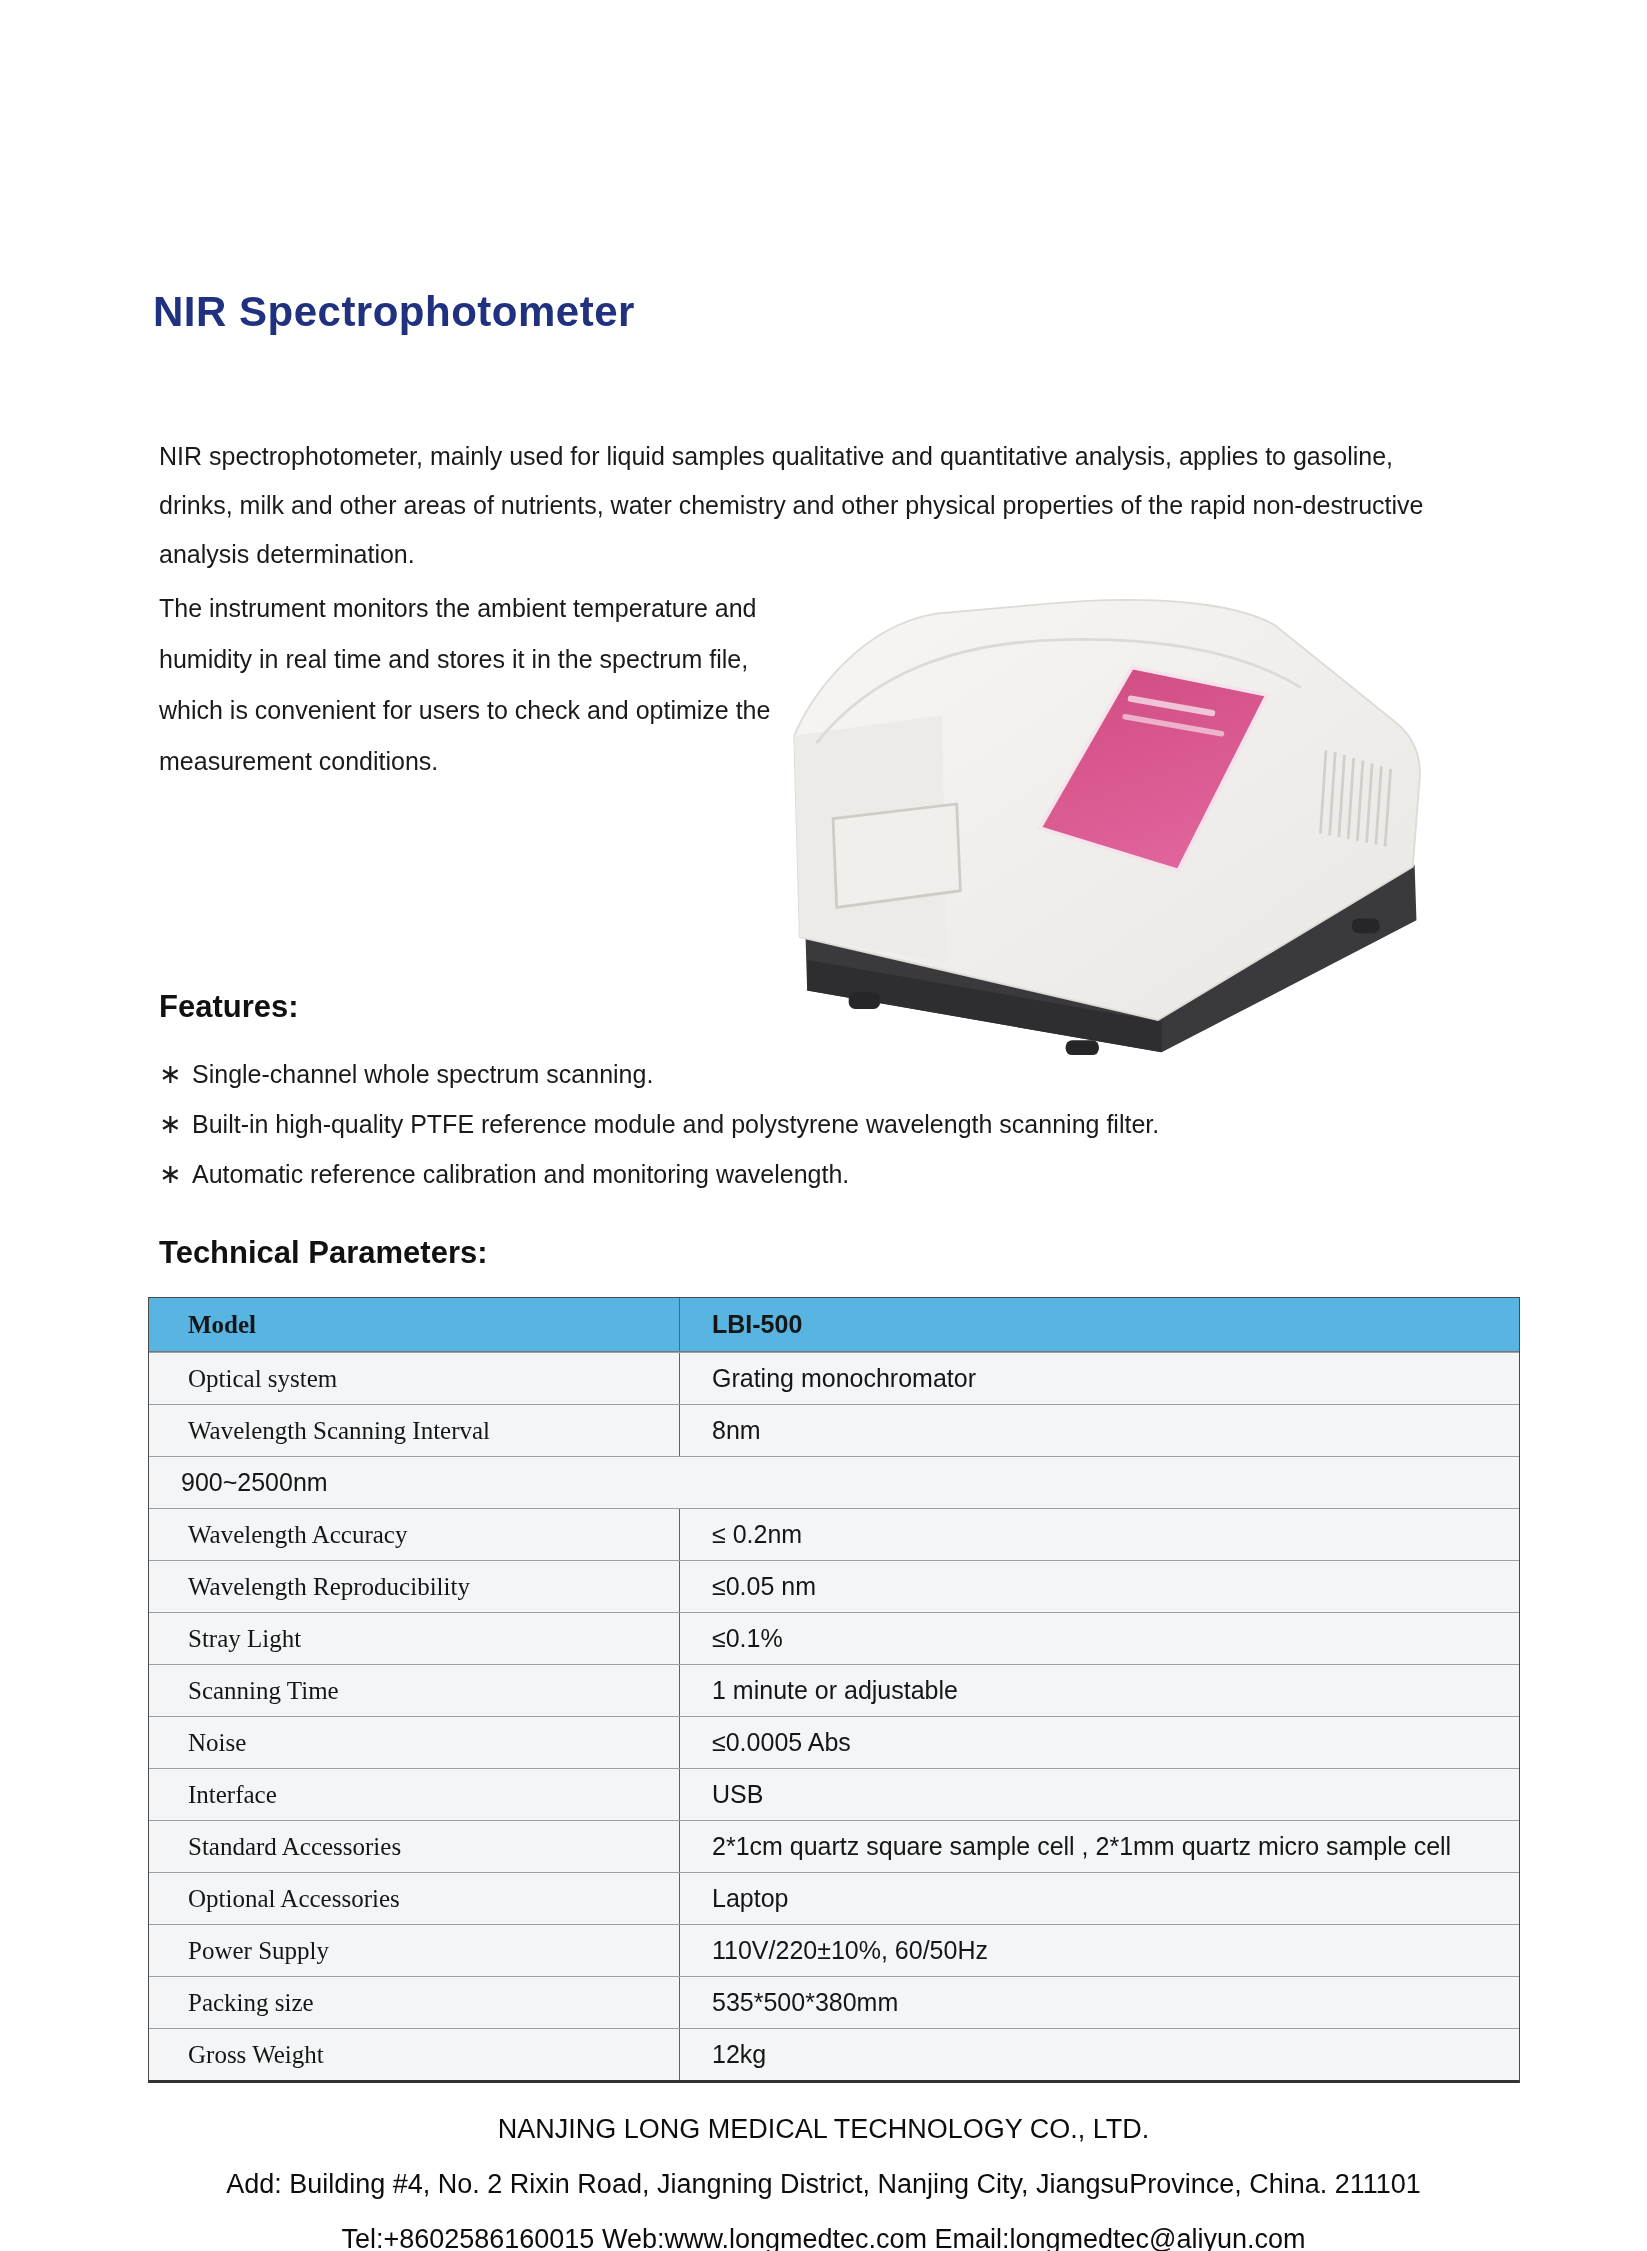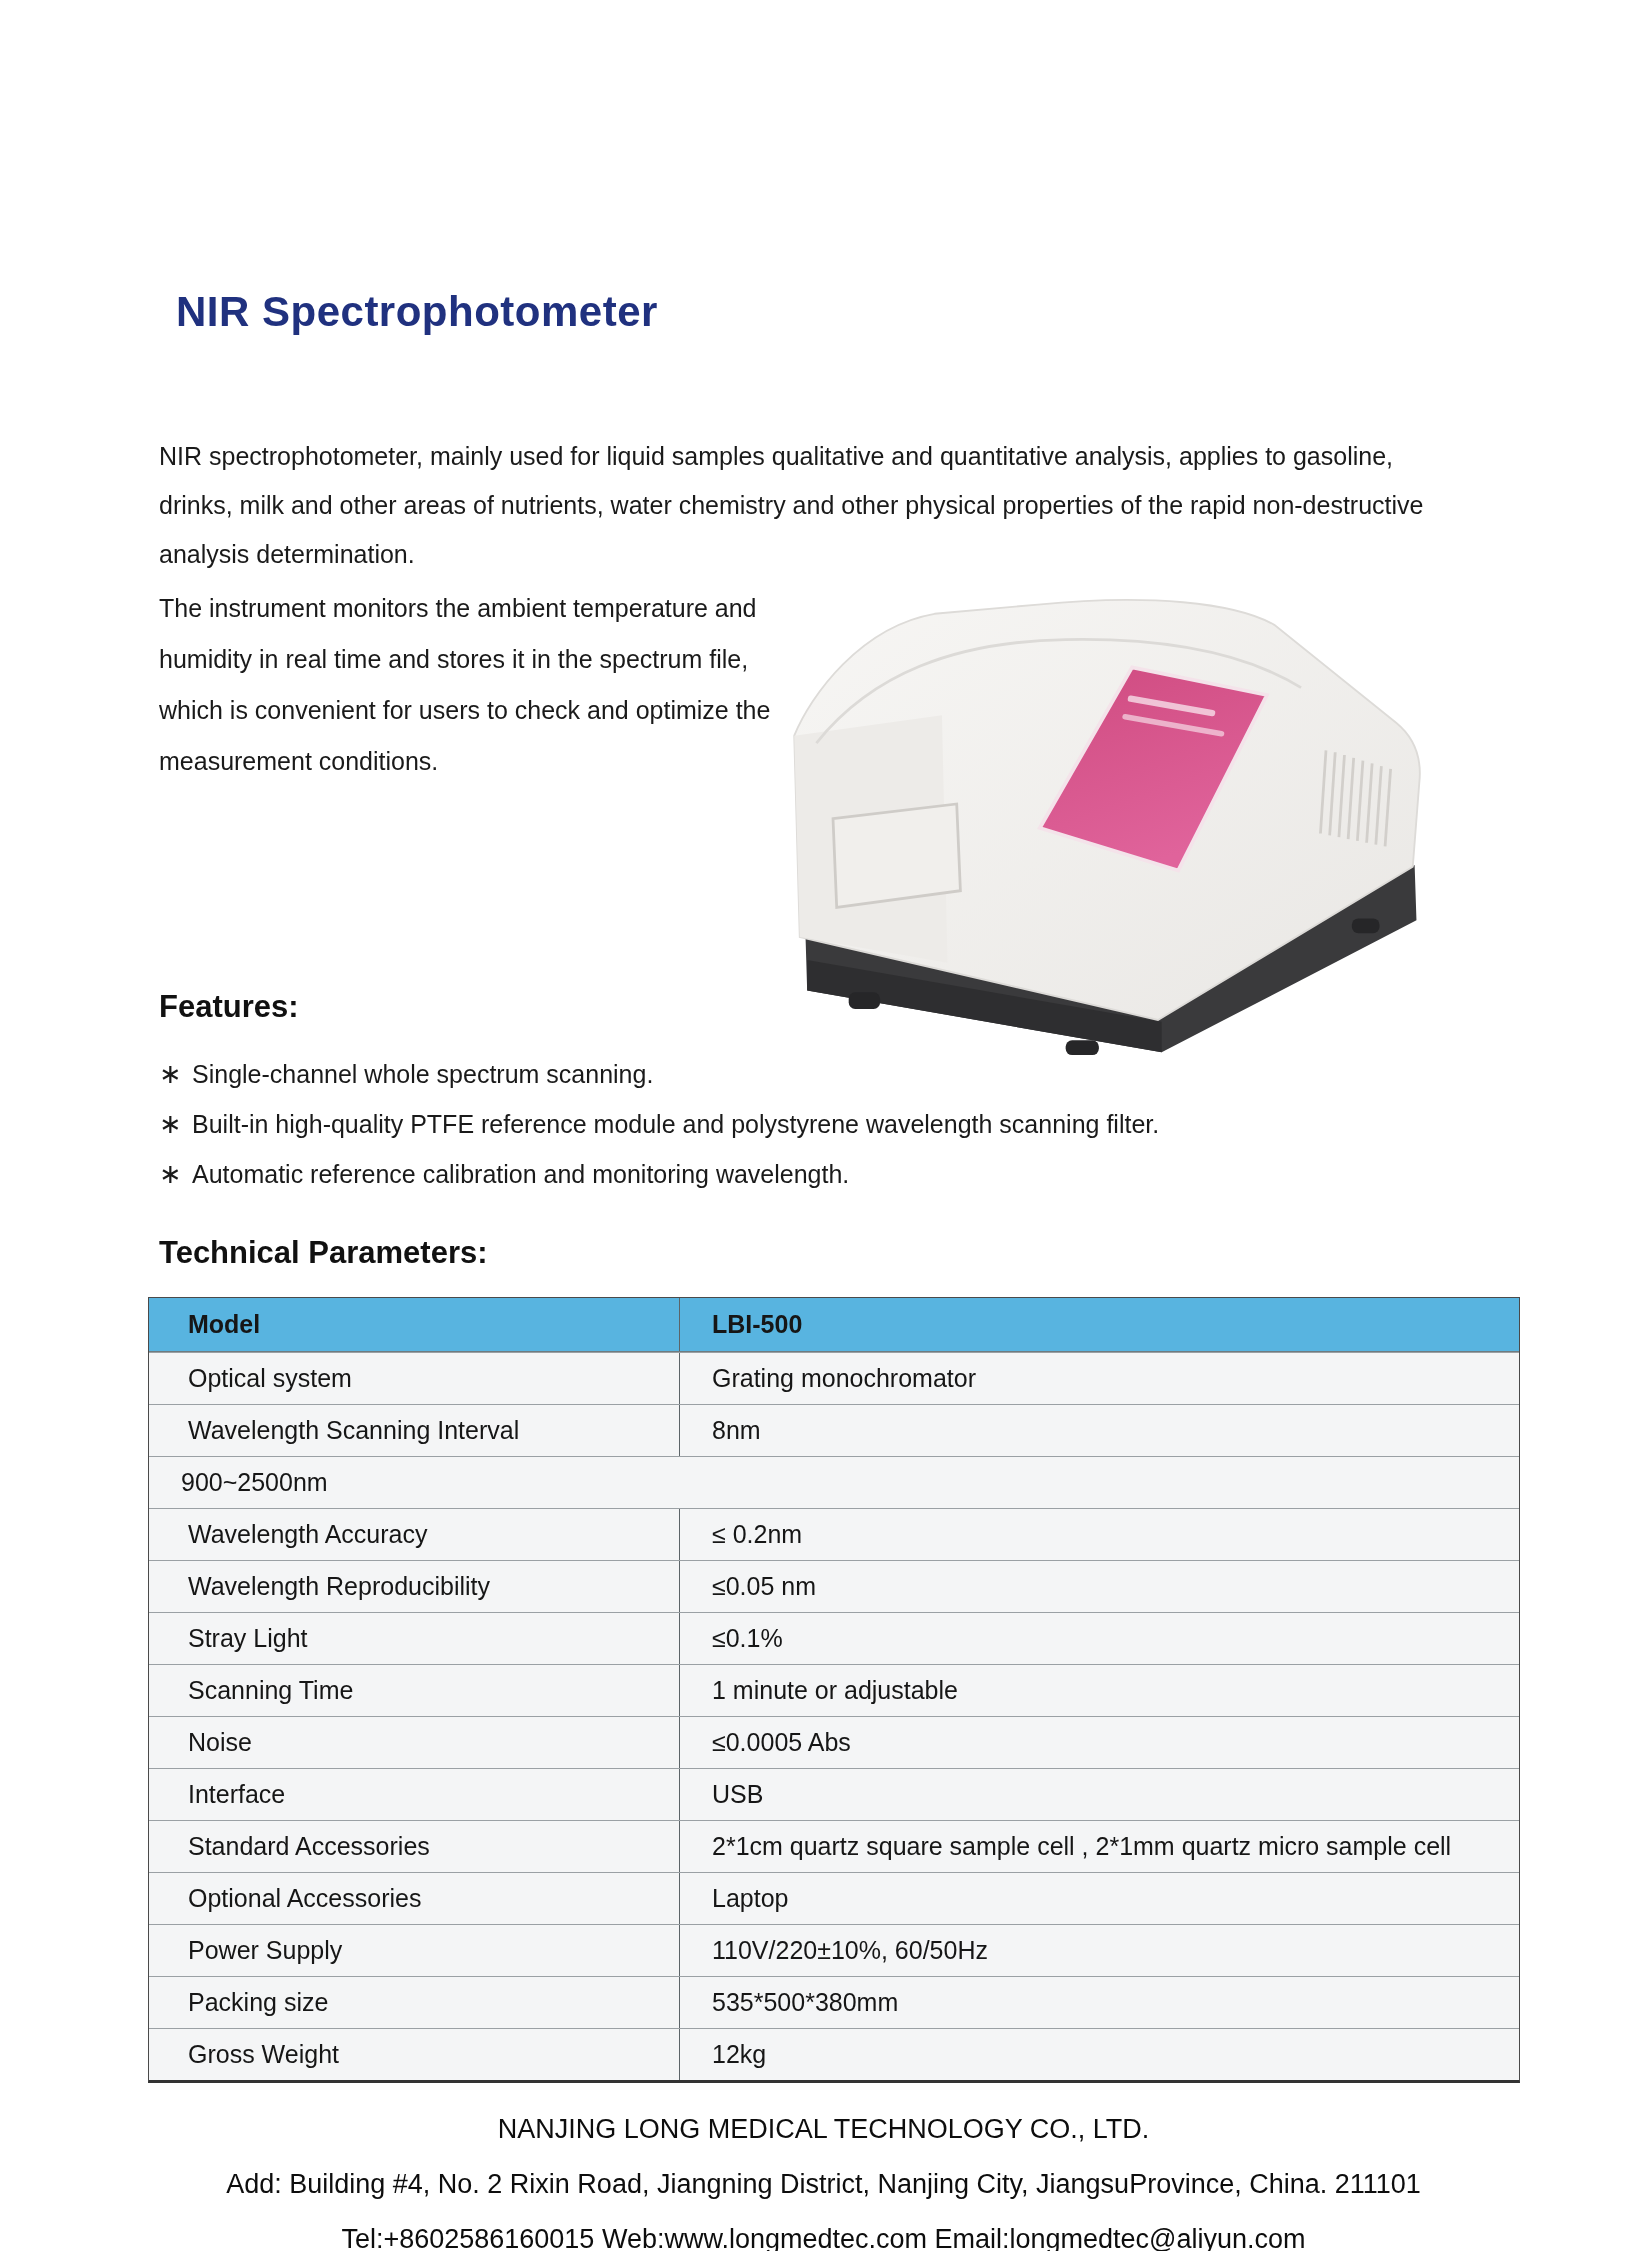--- a/index.html
+++ b/index.html
@@ -24,21 +24,21 @@
     color:var(--ink);
     margin:0 auto;
   }
   
   .logo{position:absolute;top:55px;left:1274px;width:295px;height:166px;}
   .logo-swoosh{position:absolute;top:9.2px;left:51px;width:189px;height:78px;}
   .logo-text{position:absolute;top:102px;left:4.6px;width:291px;font-size:43px;letter-spacing:0.5px;color:var(--logoBlue);white-space:nowrap;}
   .logo-text .bold{font-weight:bold;}
   
   .page-title{
-    position:absolute;left:176px;top:288px;
+    position:absolute;left:153px;top:288px;
     font-size:42px;font-weight:bold;color:var(--navy);letter-spacing:0.5px;
   }
   
   .para1{
     position:absolute;left:159px;top:432px;width:1292px;
     font-size:25px;line-height:49px;color:var(--ink);
   }
   .para2{
     position:absolute;left:159px;top:583px;width:628px;
     font-size:25px;line-height:51px;color:var(--ink);
@@ -60,21 +60,21 @@
   }
   .spec-table{
     position:absolute;left:148px;top:1297px;width:1372px;
     border:1.8px solid #4a4a4a;border-bottom:3.7px solid #333;
     background:var(--rowBg);
   }
   .trow{display:flex;height:52px;border-top:0.9px solid var(--borderGray);}
   .trow:first-child{border-top:none;}
   .thead{height:54px;background:var(--accent);border-bottom:1.8px solid #6f7b80;}
   .tcell{display:flex;align-items:center;font-size:25px;color:#161616;}
-  .tcell.label{width:531px;padding-left:39px;border-right:1.8px solid #5c6468;}
+  .tcell.label{width:531px;padding-left:39px;border-right:1.8px solid #5c6468;font-family:Liberation Serif, serif;}
   .tcell.value{flex:1;padding-left:32px;}
   .thead .tcell{font-weight:600;}
   
   .footer{
     position:absolute;left:0;top:2102px;width:1647px;
     text-align:center;font-size:27px;line-height:55px;color:#0d0d0d;
   }
 </style>
 </head>
 <body>

